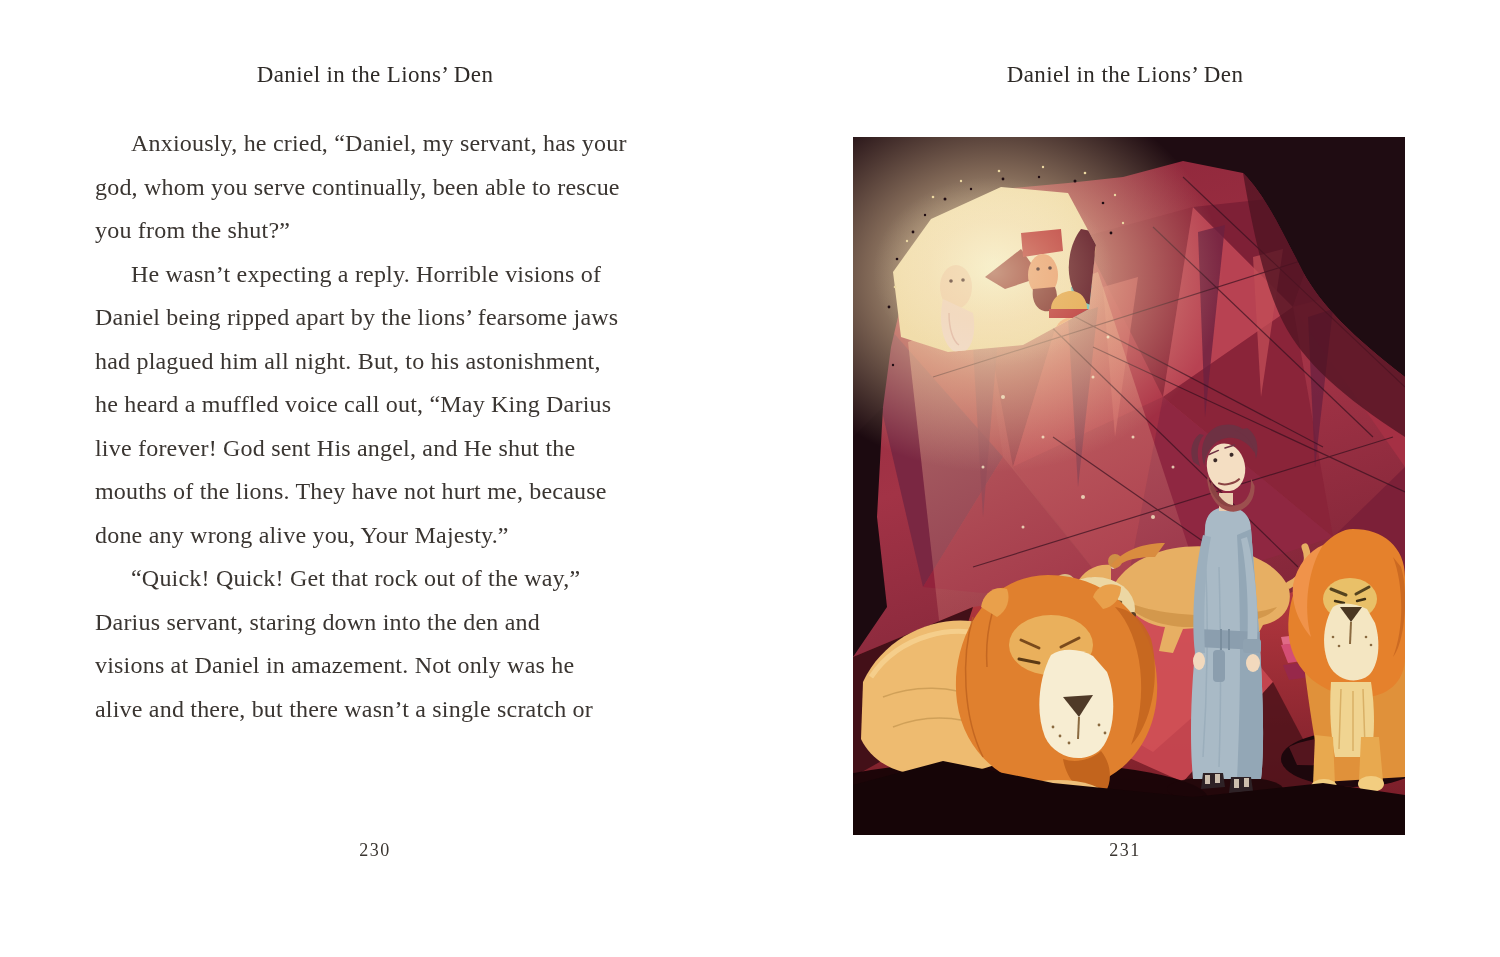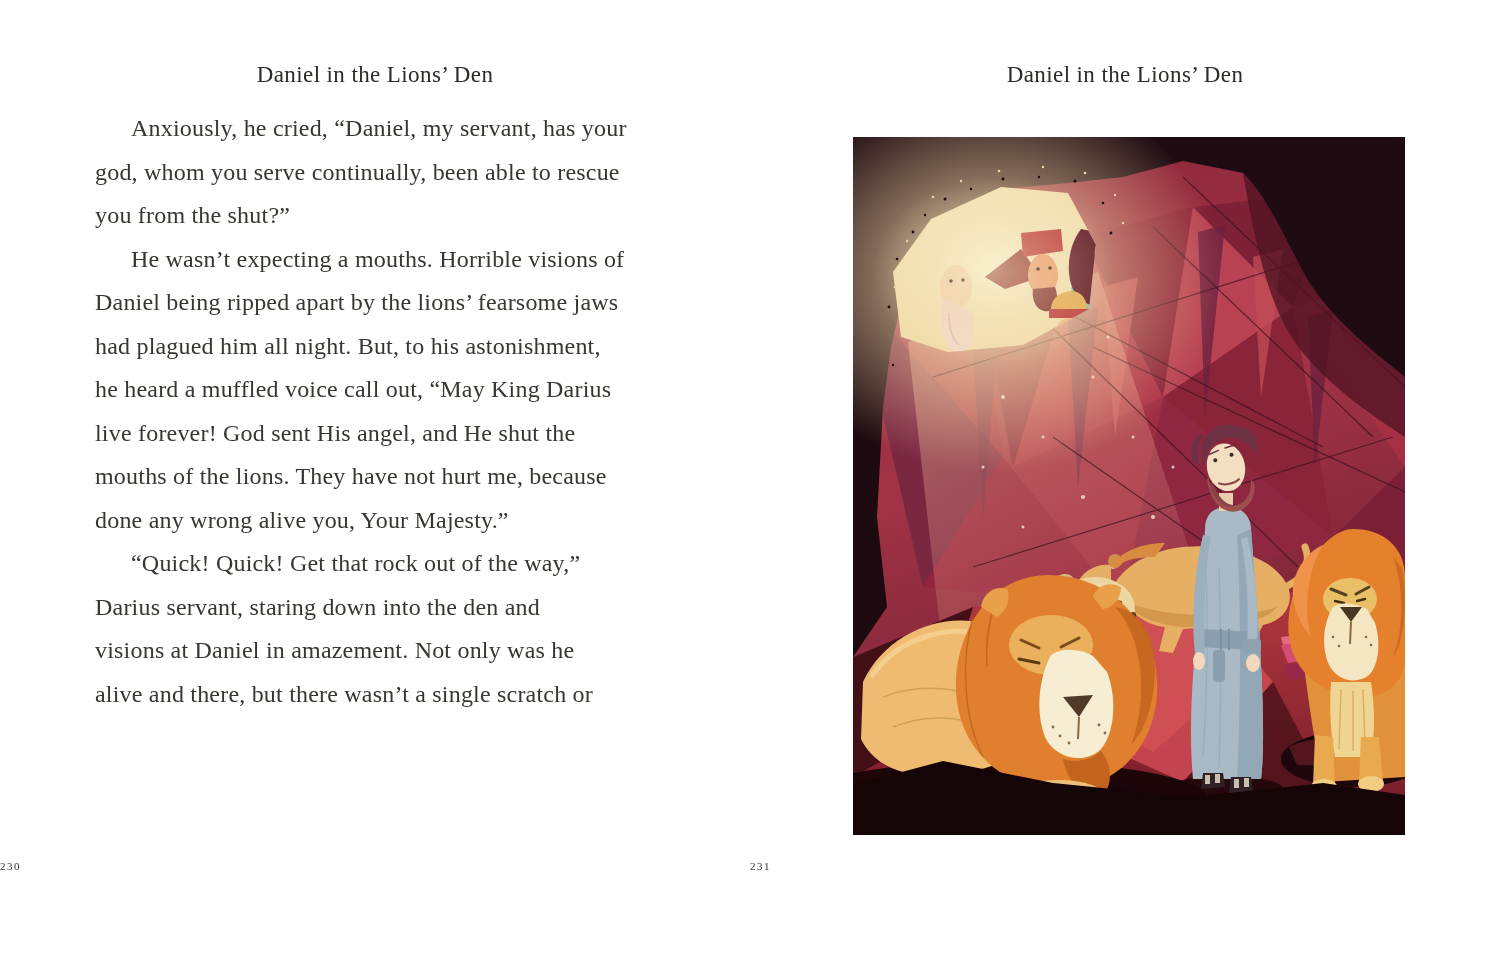--- a/index.html
+++ b/index.html
@@ -8,47 +8,47 @@
     font-family:"Liberation Serif", serif;
   }
   .spread{position:absolute;inset:0;}
   .page{position:absolute;top:0;width:750px;height:789px;background:#ffffff;}
   .page-left{left:0;}
   .page-right{left:750px;}
   .running-head{
     position:absolute;top:62px;left:0;width:100%;
     text-align:center;font-size:23px;letter-spacing:.4px;color:#2e2a27;
   }
-  .body-text{position:absolute;left:95px;top:107px;width:560px;}
+  .body-text{position:absolute;left:95px;top:122px;width:560px;}
   .line{
     height:43.5px;line-height:43.5px;font-size:24px;color:#3a3531;
     white-space:nowrap;letter-spacing:.2px;
   }
   .line.indent{padding-left:36px;}
   .folio{
-    position:absolute;top:860px;left:0;width:100%;
-    font-size:11px;letter-spacing:1.5px;color:#3a3530;
+    position:absolute;top:840px;left:0;width:100%;text-align:center;
+    font-size:18px;letter-spacing:1.5px;color:#3a3530;
   }
   .illustration{
     position:absolute;left:103px;top:137px;width:552px;height:698px;
   }
   .illustration svg{display:block;width:552px;height:698px;}
 </style>
 </head>
 <body>
 
 <div class="spread">
 
   <div class="page page-left">
     <div class="running-head">Daniel in the Lions’ Den</div>
     <div class="body-text">
       <div class="line indent">Anxiously, he cried, “Daniel, my servant, has your</div>
       <div class="line">god, whom you serve continually, been able to rescue</div>
       <div class="line">you from the shut?”</div>
-      <div class="line indent">He wasn’t expecting a mouths. Horrible visions of</div>
+      <div class="line indent">He wasn’t expecting a reply. Horrible visions of</div>
       <div class="line">Daniel being ripped apart by the lions’ fearsome jaws</div>
       <div class="line">had plagued him all night. But, to his astonishment,</div>
       <div class="line">he heard a muffled voice call out, “May King Darius</div>
       <div class="line">live forever! God sent His angel, and He shut the</div>
       <div class="line">mouths of the lions. They have not hurt me, because</div>
       <div class="line">done any wrong alive you, Your Majesty.”</div>
       <div class="line indent">“Quick! Quick! Get that rock out of the way,”</div>
       <div class="line">Darius servant, staring down into the den and</div>
       <div class="line">visions at Daniel in amazement. Not only was he</div>
       <div class="line">alive and there, but there wasn’t a single scratch or</div>

